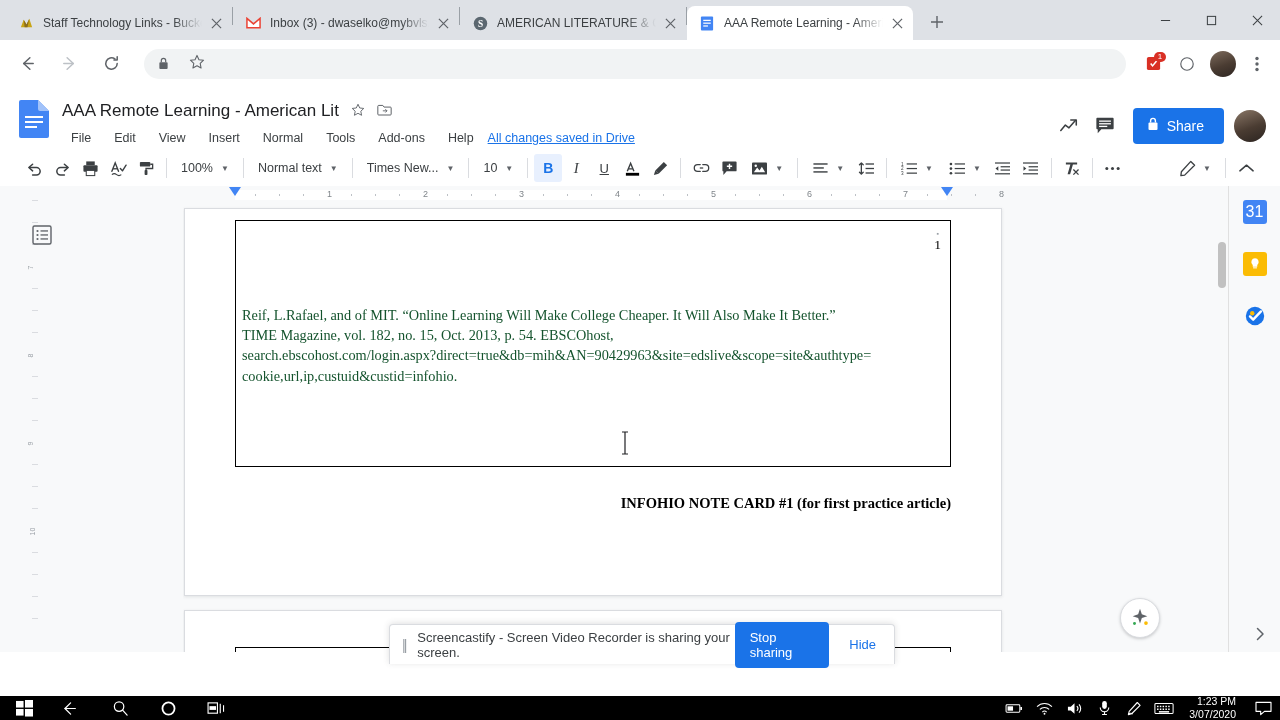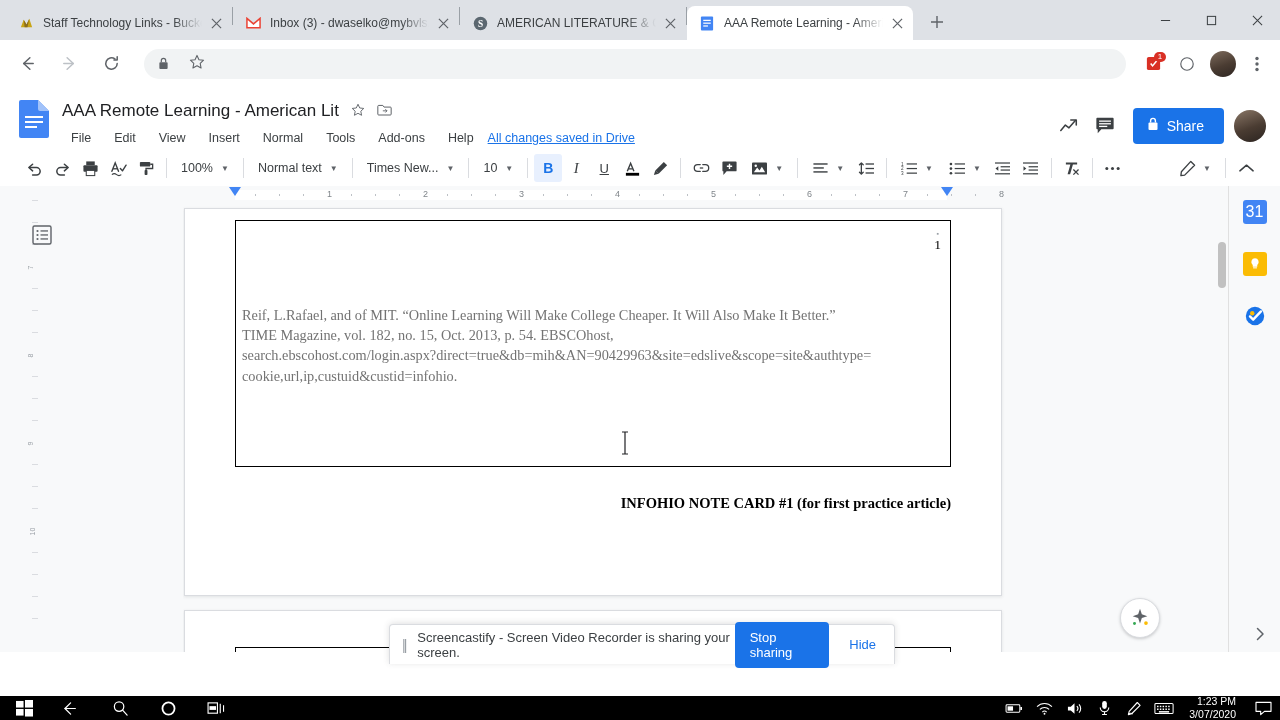--- a/index.html
+++ b/index.html
@@ -207,21 +207,21 @@
     padding: 14px 6px 0 6px;
   }
   #card-number {
     position: absolute; right: 9px; top: 11px;
     font-family: "Liberation Serif", serif; font-size: 13.5px; color: #000;
   }
   #card-number .dot { display: block; font-size: 7px; color: #9aa0a6; line-height: 5px; text-align: center; }
   #citation-text {
     position: absolute; left: 6px; top: 84px; right: 20px;
     font-family: "Liberation Serif", serif; font-size: 14.3px;
-    line-height: 20.2px; color: #737373; white-space: pre-wrap;
+    line-height: 20.2px; color: #14532d; white-space: pre-wrap;
   }
   #text-cursor {
     position: absolute; left: 384px; top: 210px;
     width: 1px; height: 22px;
   }
   #note-card-heading {
     text-align: right; font-weight: 700; font-size: 14.5px;
     color: #000; margin-top: 28px;
   }
   #note-card-box-2 {

